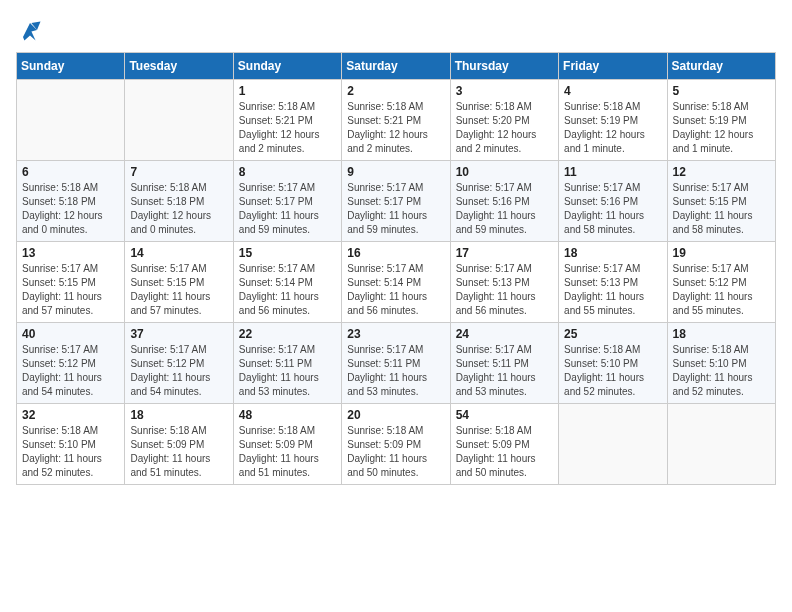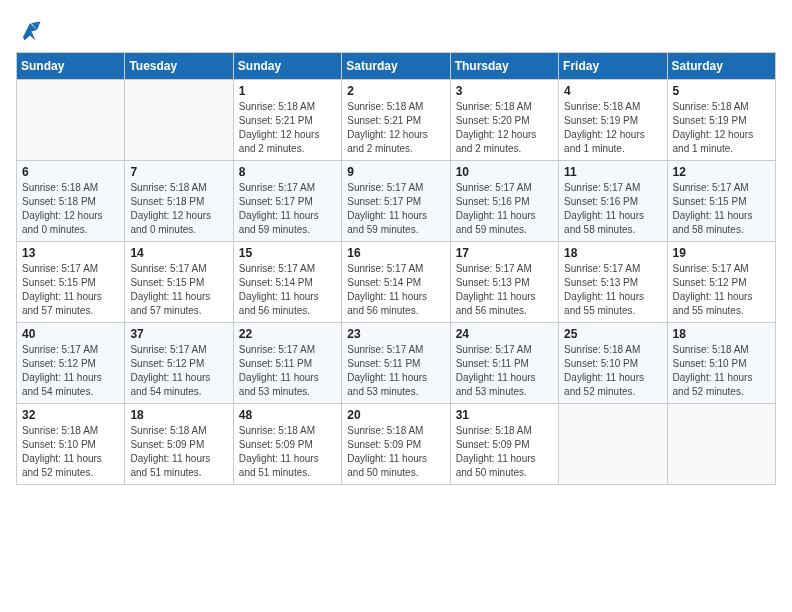--- a/index.html
+++ b/index.html
@@ -307,21 +307,21 @@
 Sunset: 5:09 PM
 Daylight: 11 hours and 51 minutes.</div>
         </td>
         <td>
           <span class="day-num">20</span>
           <div class="day-info" style="white-space: pre-line;">Sunrise: 5:18 AM
 Sunset: 5:09 PM
 Daylight: 11 hours and 50 minutes.</div>
         </td>
         <td>
-          <span class="day-num">31</span>
+          <span class="day-num">54</span>
           <div class="day-info" style="white-space: pre-line;">Sunrise: 5:18 AM
 Sunset: 5:09 PM
 Daylight: 11 hours and 50 minutes.</div>
         </td>
         <td class="empty-cell"></td>
         <td class="empty-cell"></td>
       </tr>
     </tbody>
 </table>
 

